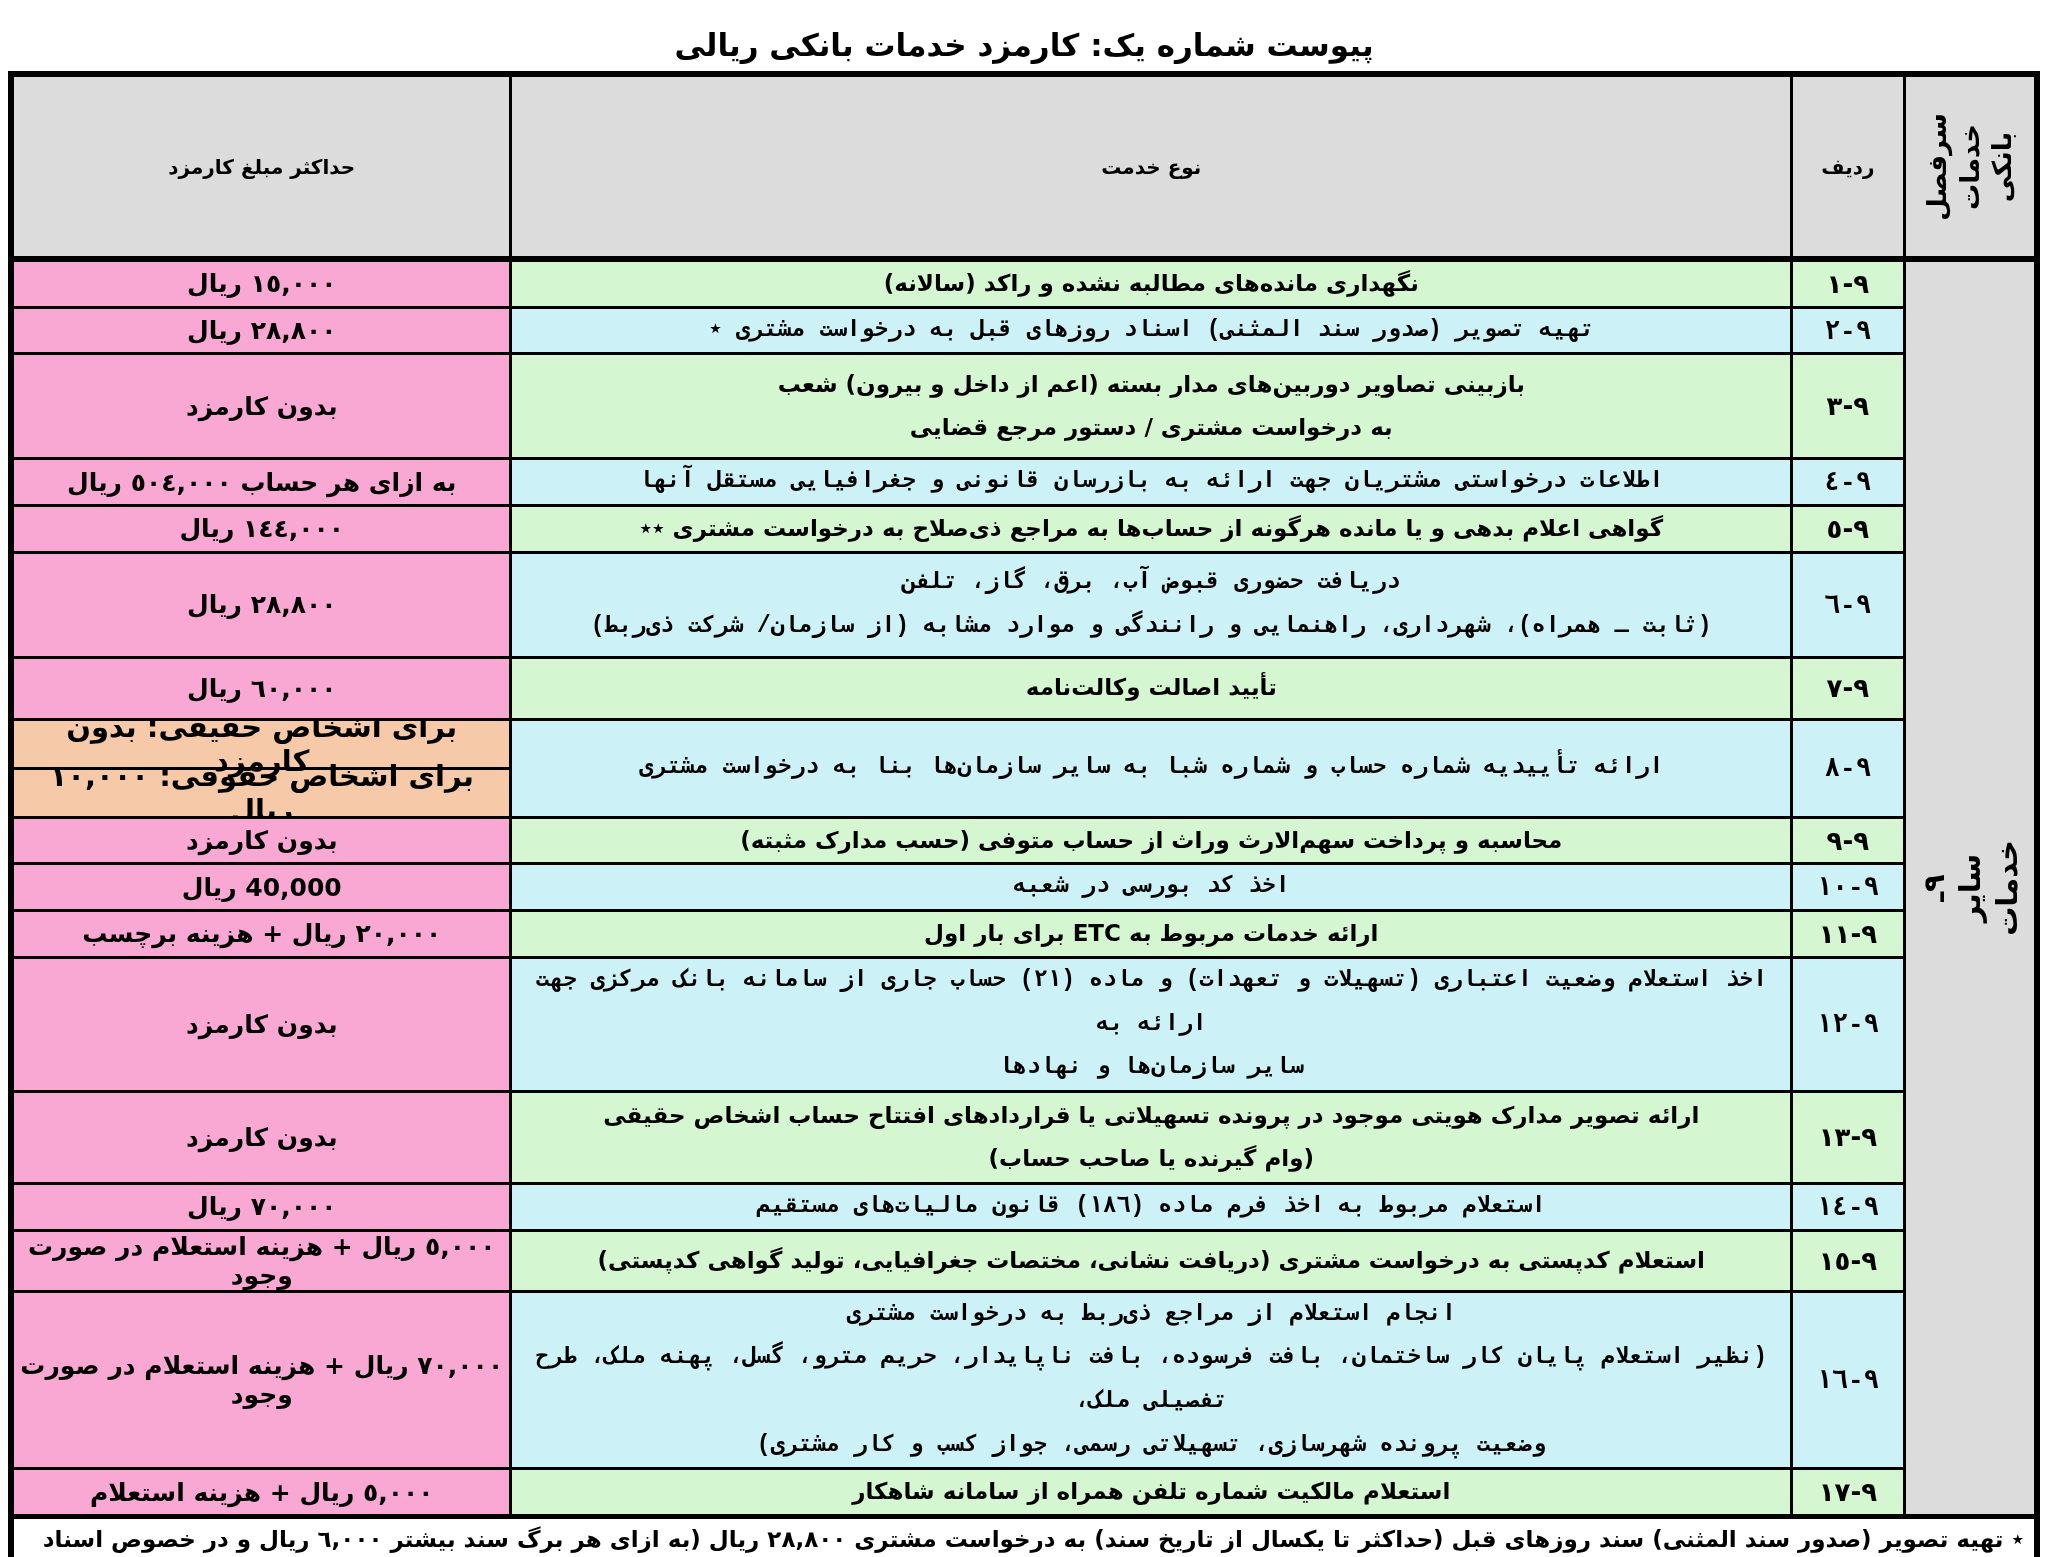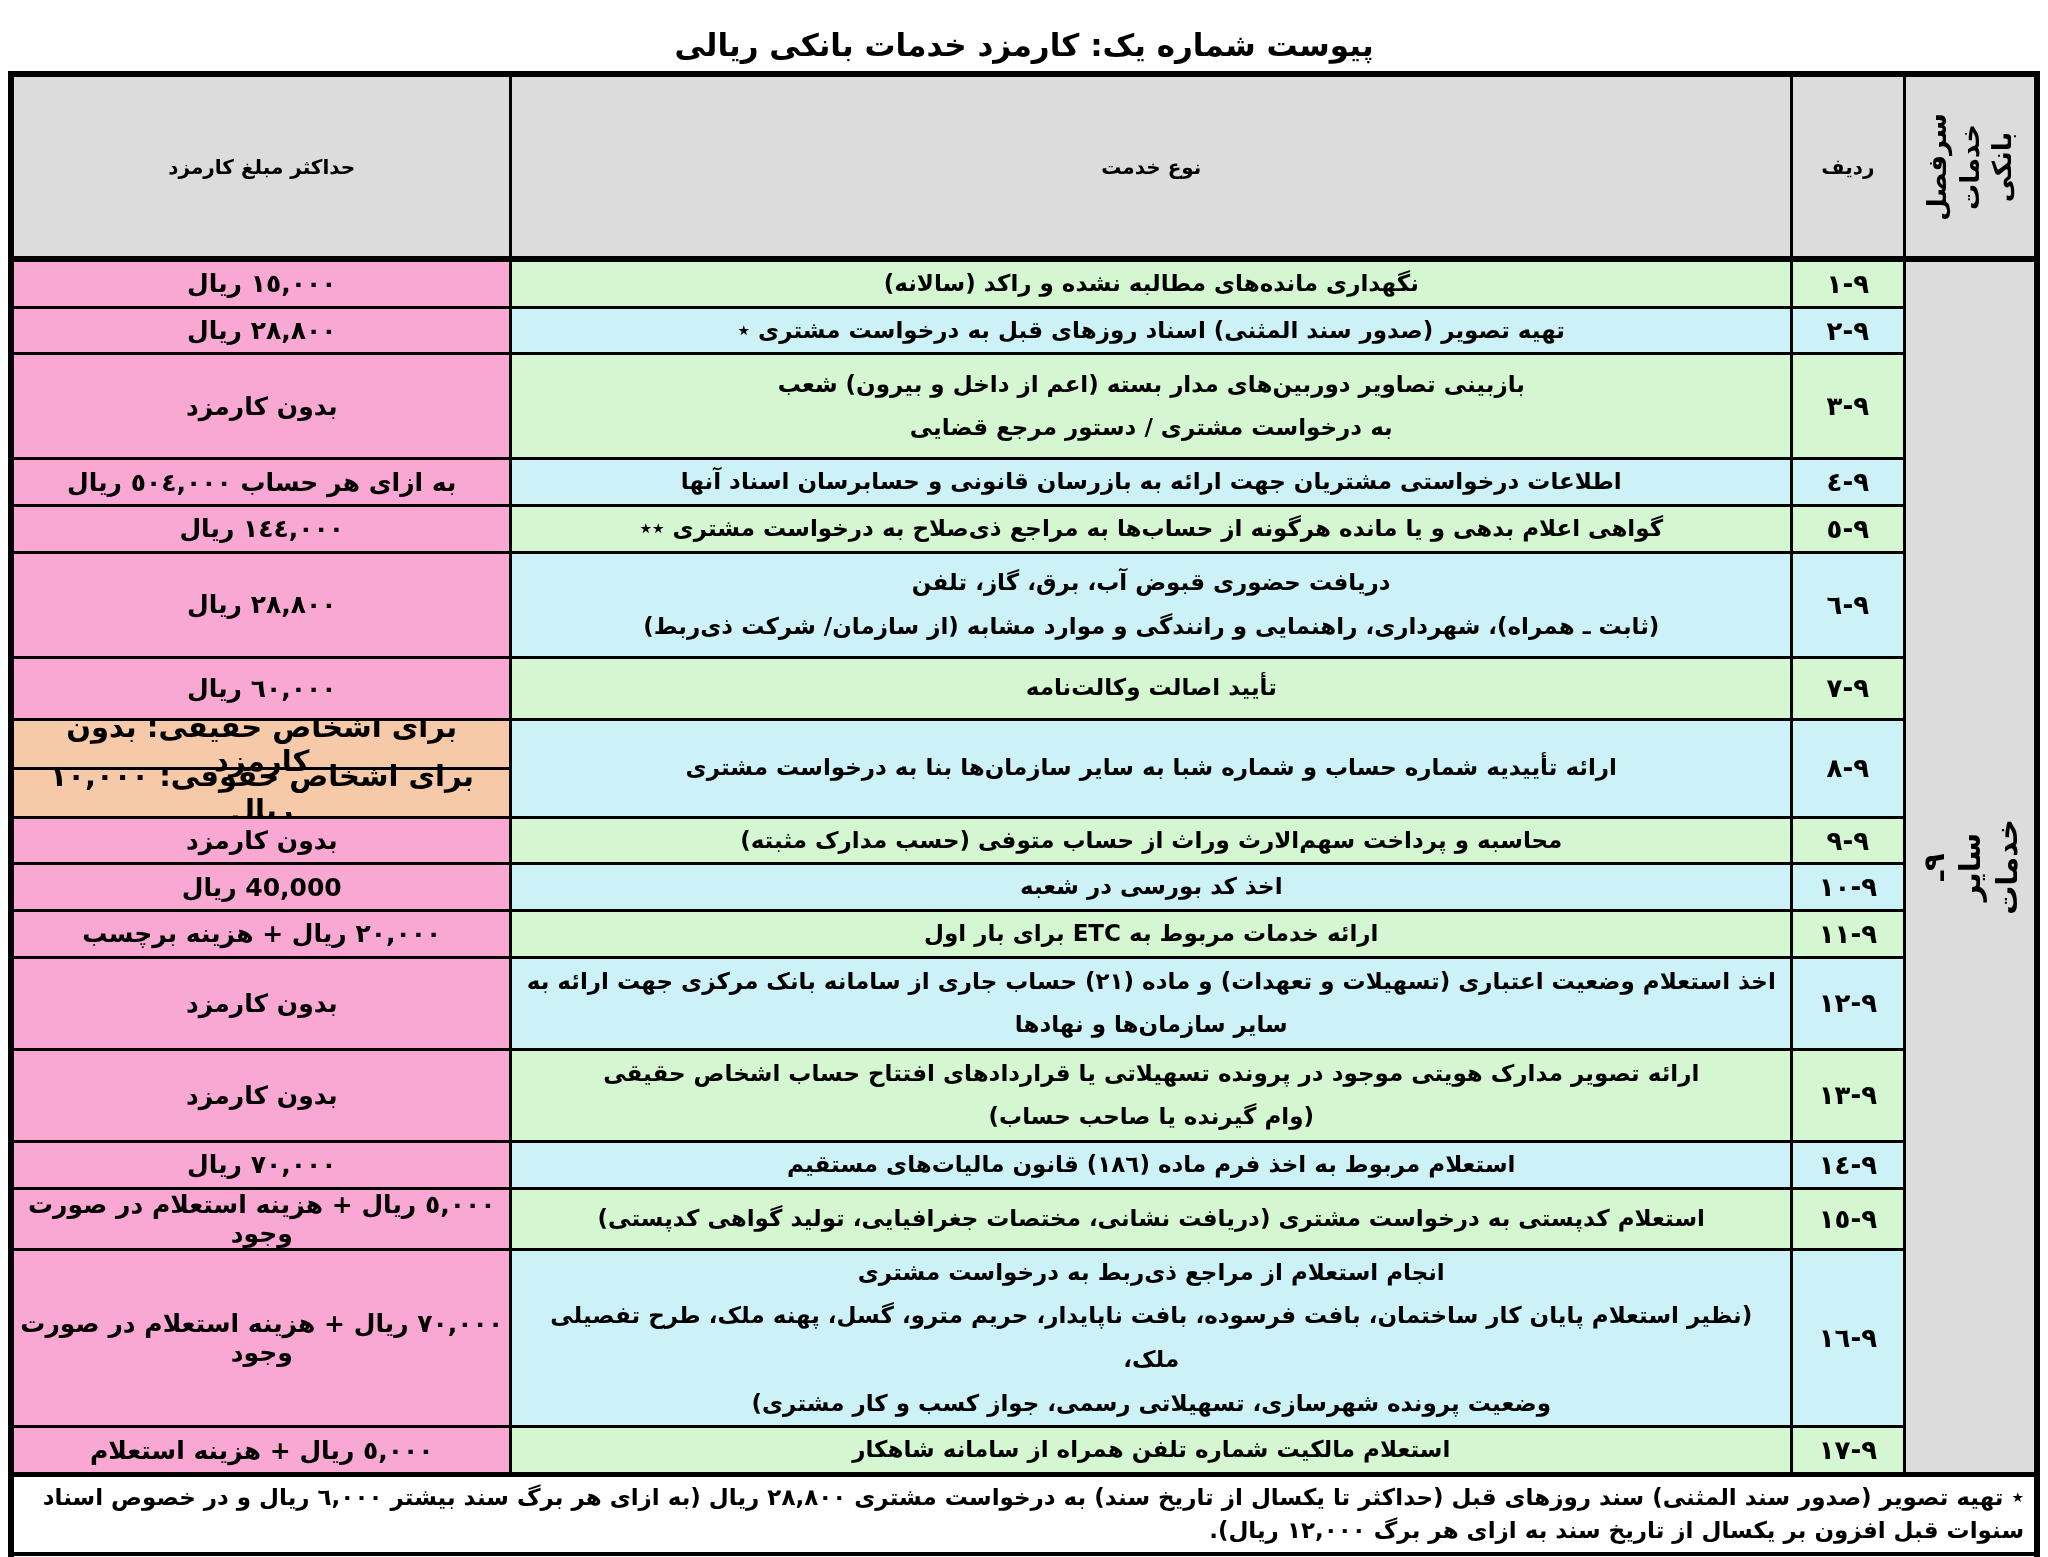--- a/index.html
+++ b/index.html
@@ -45,21 +45,21 @@
     translate:-50% -50%;
     line-height:1.25;
   }
   .relcell{position:relative;padding:0;}
   td.cat-span{background:#dcdcdc;font-size:29px;}
   td.no{font-size:26px;}
   .no-inner{direction:ltr;unicode-bidi:isolate;}
   td.svc{font-size:23px;line-height:1.9;}
   td.fee{background:#f9a8d4;font-size:25px;}
   tr.g td.no, tr.g td.svc{background:#d4f6d0;}
-  tr.c td.no, tr.c td.svc{background:#ccf2f7;}
+  tr.c td.no, tr.c td.svc{background:#ccf2f7;font-family:Liberation Mono, monospace;}
   td.fee-split{padding:0;background:#f6c9a9;}
   .fee-sub{
     height:46px;display:flex;align-items:center;justify-content:center;
     font-size:29px;
   }
   .fee-sub:first-child{border-bottom:3px solid #000;}
   tr.note td{
     background:#fff;
     text-align:right;
     font-size:23px;
@@ -120,21 +120,21 @@
         <div>بازبینی تصاویر دوربین‌های مدار بسته (اعم از داخل و بیرون) شعب</div>
         <div>به درخواست مشتری / دستور مرجع قضایی</div>
       </td>
       <td class="fee">
           <div>بدون کارمزد</div>
         </td>
     </tr>
     <tr class="c" style="height:45px">
       <td class="no"><span class="no-inner">٩-٤</span></td>
       <td class="svc">
-          <div>اطلاعات درخواستی مشتریان جهت ارائه به بازرسان قانونی و حسابرسان اسناد آنها</div>
+          <div>اطلاعات درخواستی مشتریان جهت ارائه به بازرسان قانونی و جغرافیایی مستقل آنها</div>
         </td>
       <td class="fee">
           <div>به ازای هر حساب ٥٠٤,٠٠٠ ریال</div>
         </td>
     </tr>
     <tr class="g" style="height:45px">
       <td class="no"><span class="no-inner">٩-٥</span></td>
       <td class="svc">
           <div>گواهی اعلام بدهی و یا مانده هرگونه از حساب‌ها به مراجع ذی‌صلاح به درخواست مشتری ٭٭</div>
         </td>

